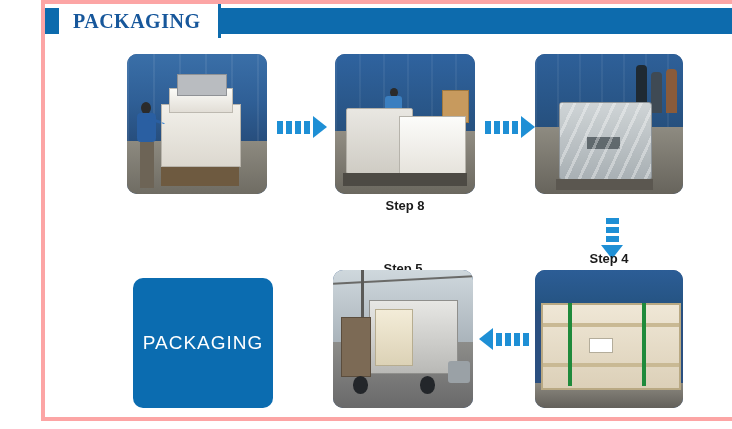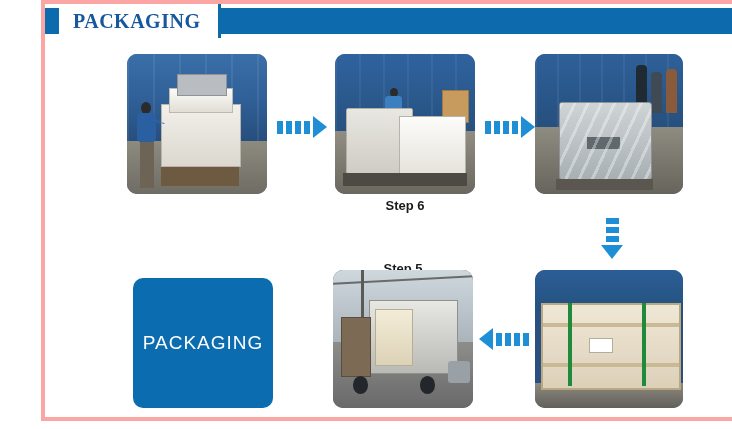--- a/index.html
+++ b/index.html
@@ -249,21 +249,21 @@
       <div class="p2-floor"></div>
       <div class="p2-person">
         <div class="head"></div>
         <div class="body"></div>
       </div>
       <div class="p2-carton"></div>
       <div class="p2-stack"></div>
       <div class="p2-stack2"></div>
       <div class="p2-pallet"></div>
     </div>
-    <div class="caption" style="left:290px; top:160px; width:140px;">Step 6</div>
+    <div class="caption" style="left:290px; top:160px; width:140px;">Step 8</div>
 
     <div class="arrow-h" style="left:440px; top:78px;">
       <div class="dash"></div>
       <div class="dash"></div>
       <div class="dash"></div>
       <div class="dash"></div>
       <div class="head"></div>
     </div>
 
     <div class="photo" style="left:490px; top:16px; width:148px; height:140px;">
@@ -280,20 +280,21 @@
       <div class="p3-pallet"></div>
     </div>
 
     <div class="arrow-v" style="left:556px; top:180px;">
       <div class="dash"></div>
       <div class="dash"></div>
       <div class="dash"></div>
       <div class="head"></div>
     </div>
 
+    <div class="caption" style="left:490px; top:213px; width:148px;">Step 4</div>
     <div class="photo" style="left:490px; top:232px; width:148px; height:138px;">
       <div class="p4-wall"></div>
       <div class="p4-floor"></div>
       <div class="p4-crate">
         <div class="p4-lbl"></div>
       </div>
       <div class="p4-band1"></div>
       <div class="p4-band2"></div>
     </div>
 

